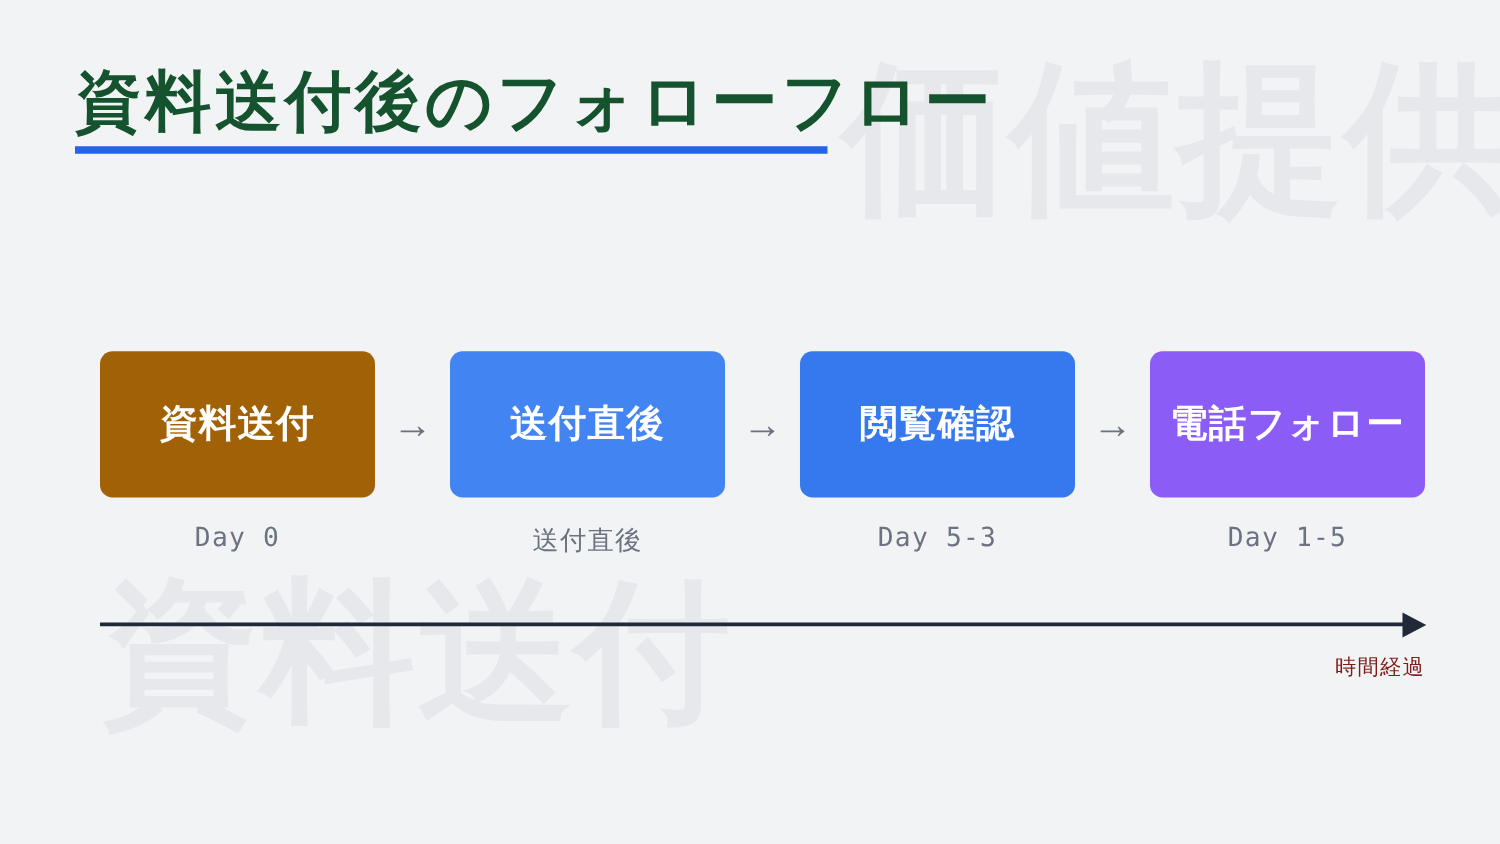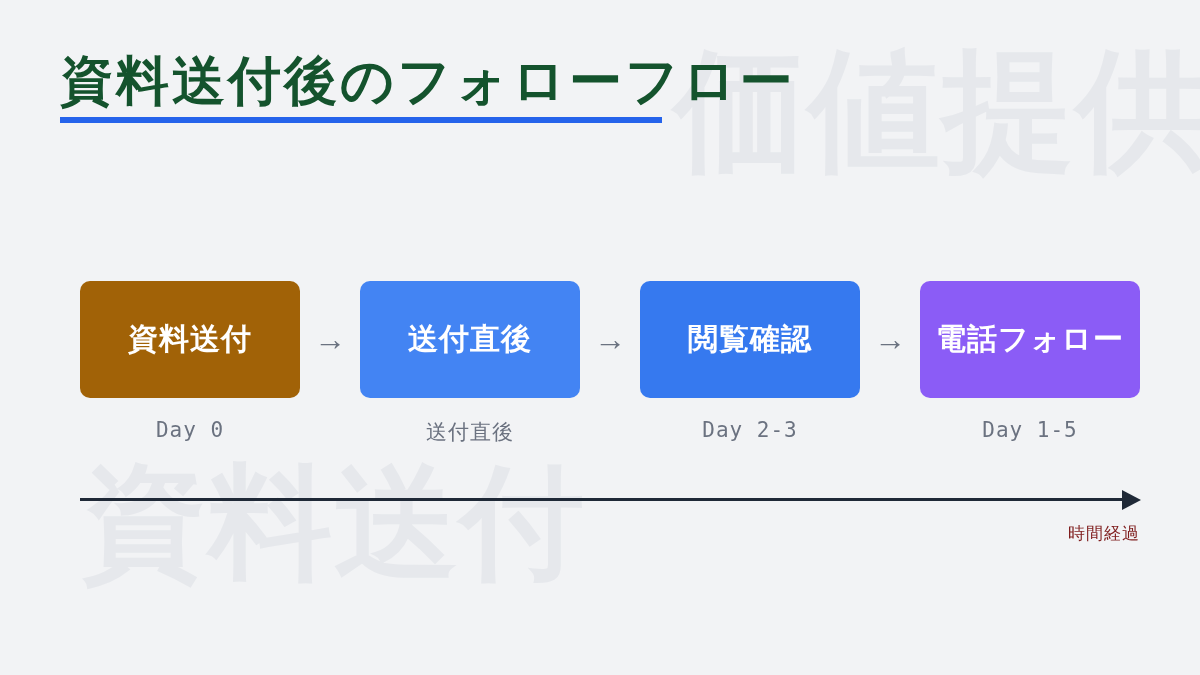--- a/index.html
+++ b/index.html
@@ -143,20 +143,20 @@
   <div class="step-box step-2" style="background: rgb(54, 121, 239);">
     <span>閲覧確認</span>
   </div>
   <div class="flow-arrow arrow-2">→</div>
   <div class="step-box step-3" style="background: #8b5cf6;">
     <span>電話フォロー</span>
   </div>
 
   <div class="timing timing-0">Day 0</div>
   <div class="timing timing-1">送付直後</div>
-  <div class="timing timing-2">Day 2-3</div>
+  <div class="timing timing-2">Day 5-3</div>
   <div class="timing timing-3">Day 1-5</div>
 
   <div class="timeline-line"></div>
   <div class="timeline-head"></div>
   <div class="timeline-label">時間経過</div>
 
 </div>
 
 </body></html>

